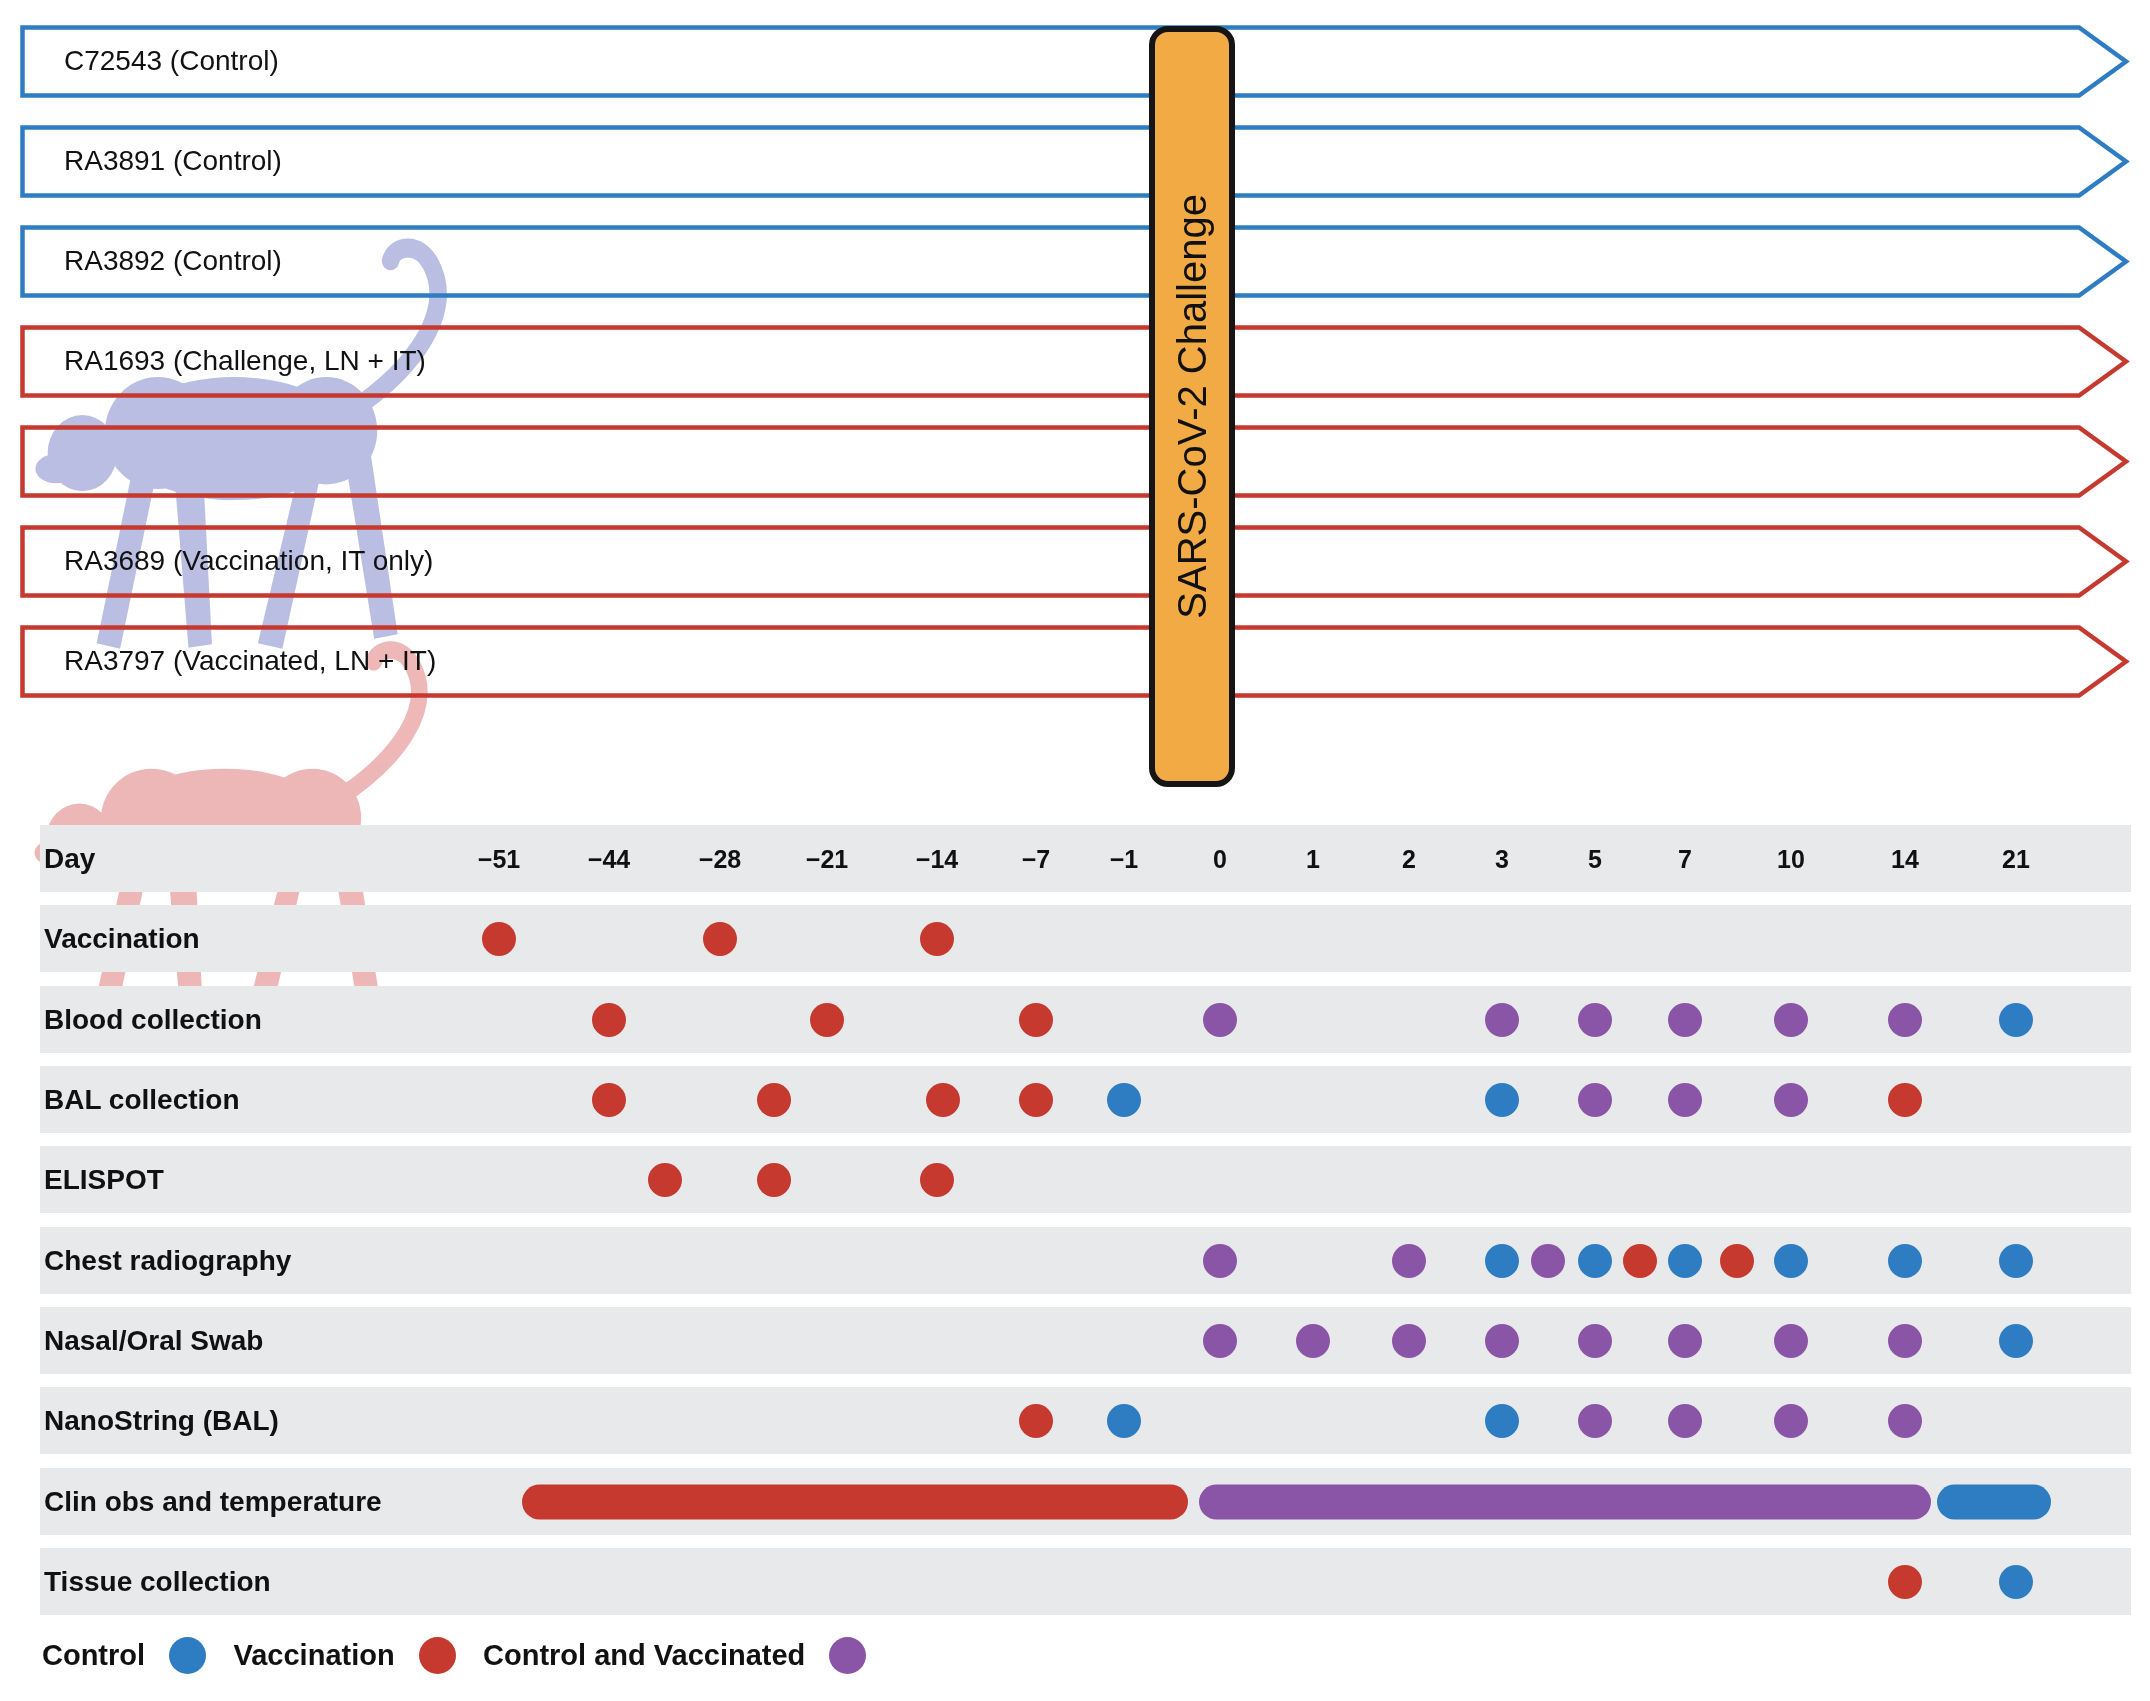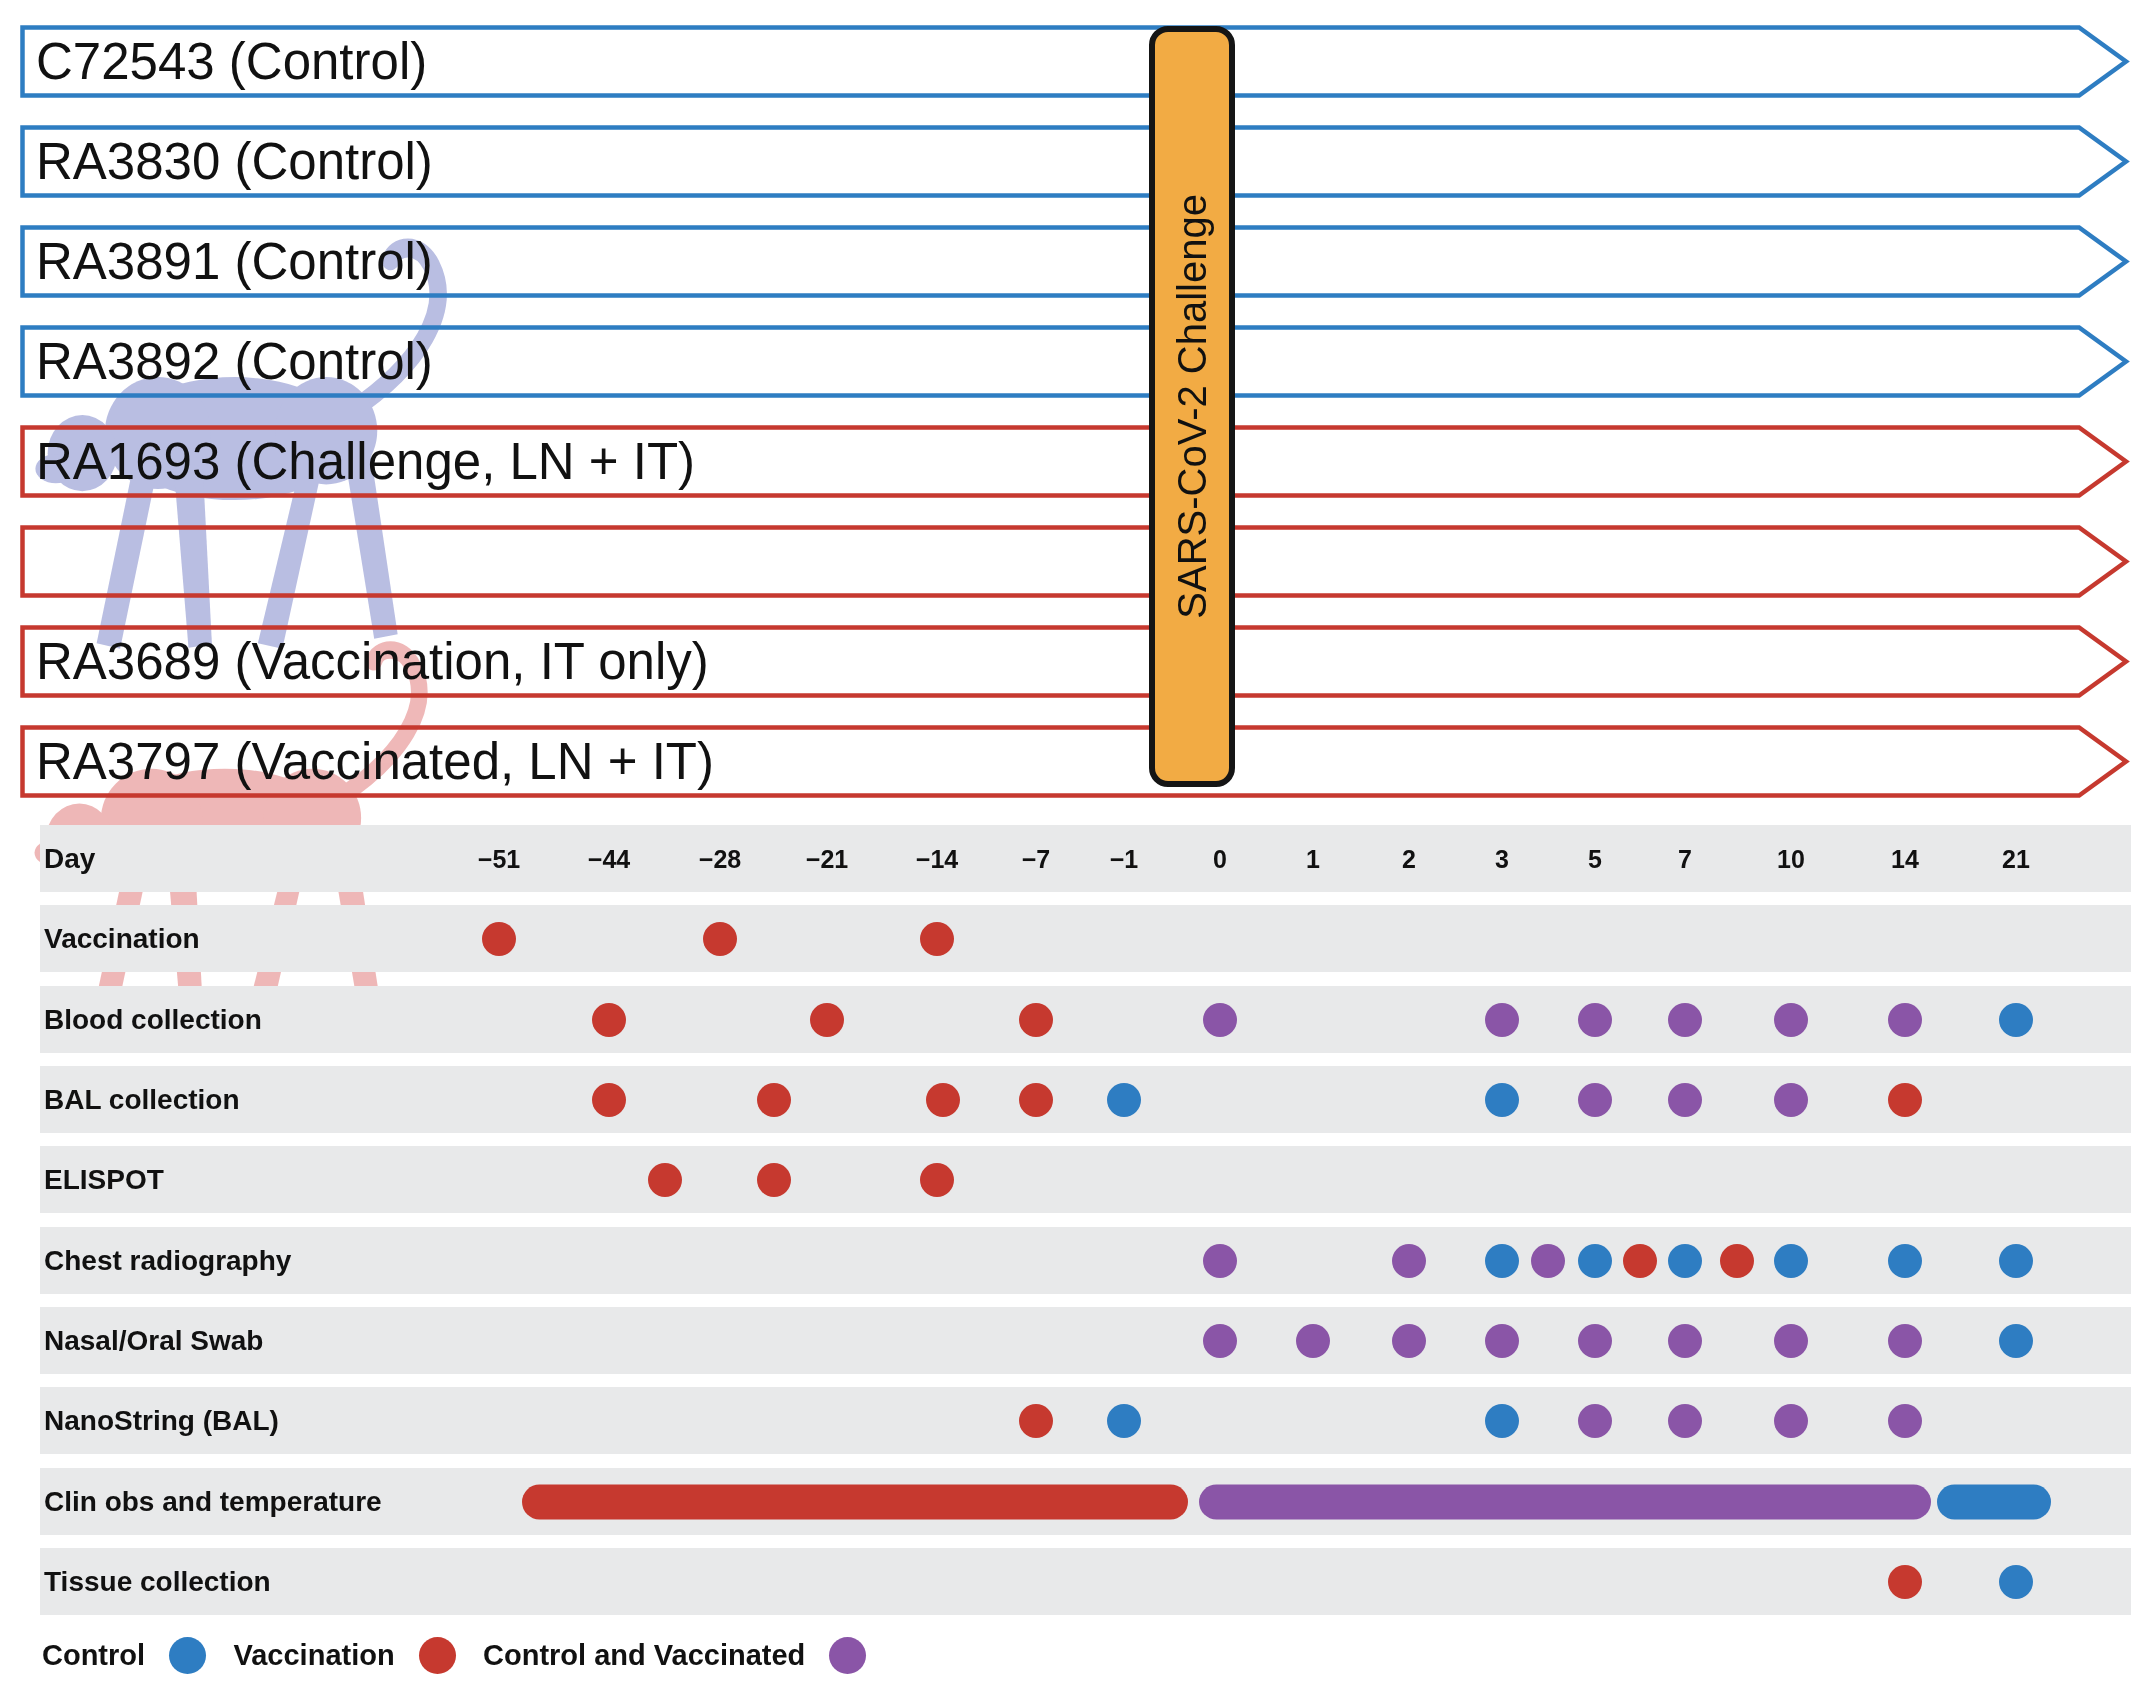--- a/index.html
+++ b/index.html
@@ -12,22 +12,22 @@
   .sil-control{left:15px;top:187px;width:449px;height:492px;color:var(--silhouette-control);}
   .sil-vaccinated{left:15px;top:594px;width:429px;height:452px;color:var(--silhouette-vaccinated);}
   
   .arrows{position:absolute;left:20px;top:24.5px;width:2111px;display:flex;flex-direction:column;gap:27px;z-index:2;}
   .arrow{position:relative;height:73px;}
   .arrow svg{display:block;width:100%;height:100%;}
   .arrow polygon{fill:none;stroke-width:9px;stroke-linejoin:miter;}
   .arrow.control polygon{stroke:var(--control);}
   .arrow.vaccinated polygon{stroke:var(--vaccinated);}
   .arrow-label{
-    position:absolute;left:16px;top:50%;transform:translateY(-50%);
-    font-size:51px;letter-spacing:0px;white-space:nowrap;
+    position:absolute;left:44px;top:50%;transform:translateY(-50%);
+    font-size:28px;letter-spacing:0px;white-space:nowrap;
   }
   
   .challenge{
     position:absolute;left:1149px;top:26px;width:86px;height:761px;box-sizing:border-box;
     background:var(--challenge-fill);border:6.5px solid #151515;border-radius:19px;
     display:flex;align-items:center;justify-content:center;z-index:3;
   }
   .challenge-text{
     writing-mode:vertical-rl;transform:rotate(180deg);
     font-size:40px;color:#111;white-space:nowrap;
@@ -99,26 +99,20 @@
     <path d="M322,235 L352,404 L375,400 L348,235 Z"></path>
   </g>
 </svg>
 
 <div class="arrows">
     <div class="arrow control">
     <svg viewBox="0 0 4230 146" preserveAspectRatio="none">
       <polygon points="5,5 4126,5 4220,73 4126,141 5,141"></polygon>
     </svg>
     <span class="arrow-label">C72543 (Control)</span>
-  </div>
-    <div class="arrow control">
-    <svg viewBox="0 0 4230 146" preserveAspectRatio="none">
-      <polygon points="5,5 4126,5 4220,73 4126,141 5,141"></polygon>
-    </svg>
-    <span class="arrow-label">RA3830 (Control)</span>
   </div>
     <div class="arrow control">
     <svg viewBox="0 0 4230 146" preserveAspectRatio="none">
       <polygon points="5,5 4126,5 4220,73 4126,141 5,141"></polygon>
     </svg>
     <span class="arrow-label">RA3891 (Control)</span>
   </div>
     <div class="arrow control">
     <svg viewBox="0 0 4230 146" preserveAspectRatio="none">
       <polygon points="5,5 4126,5 4220,73 4126,141 5,141"></polygon>

